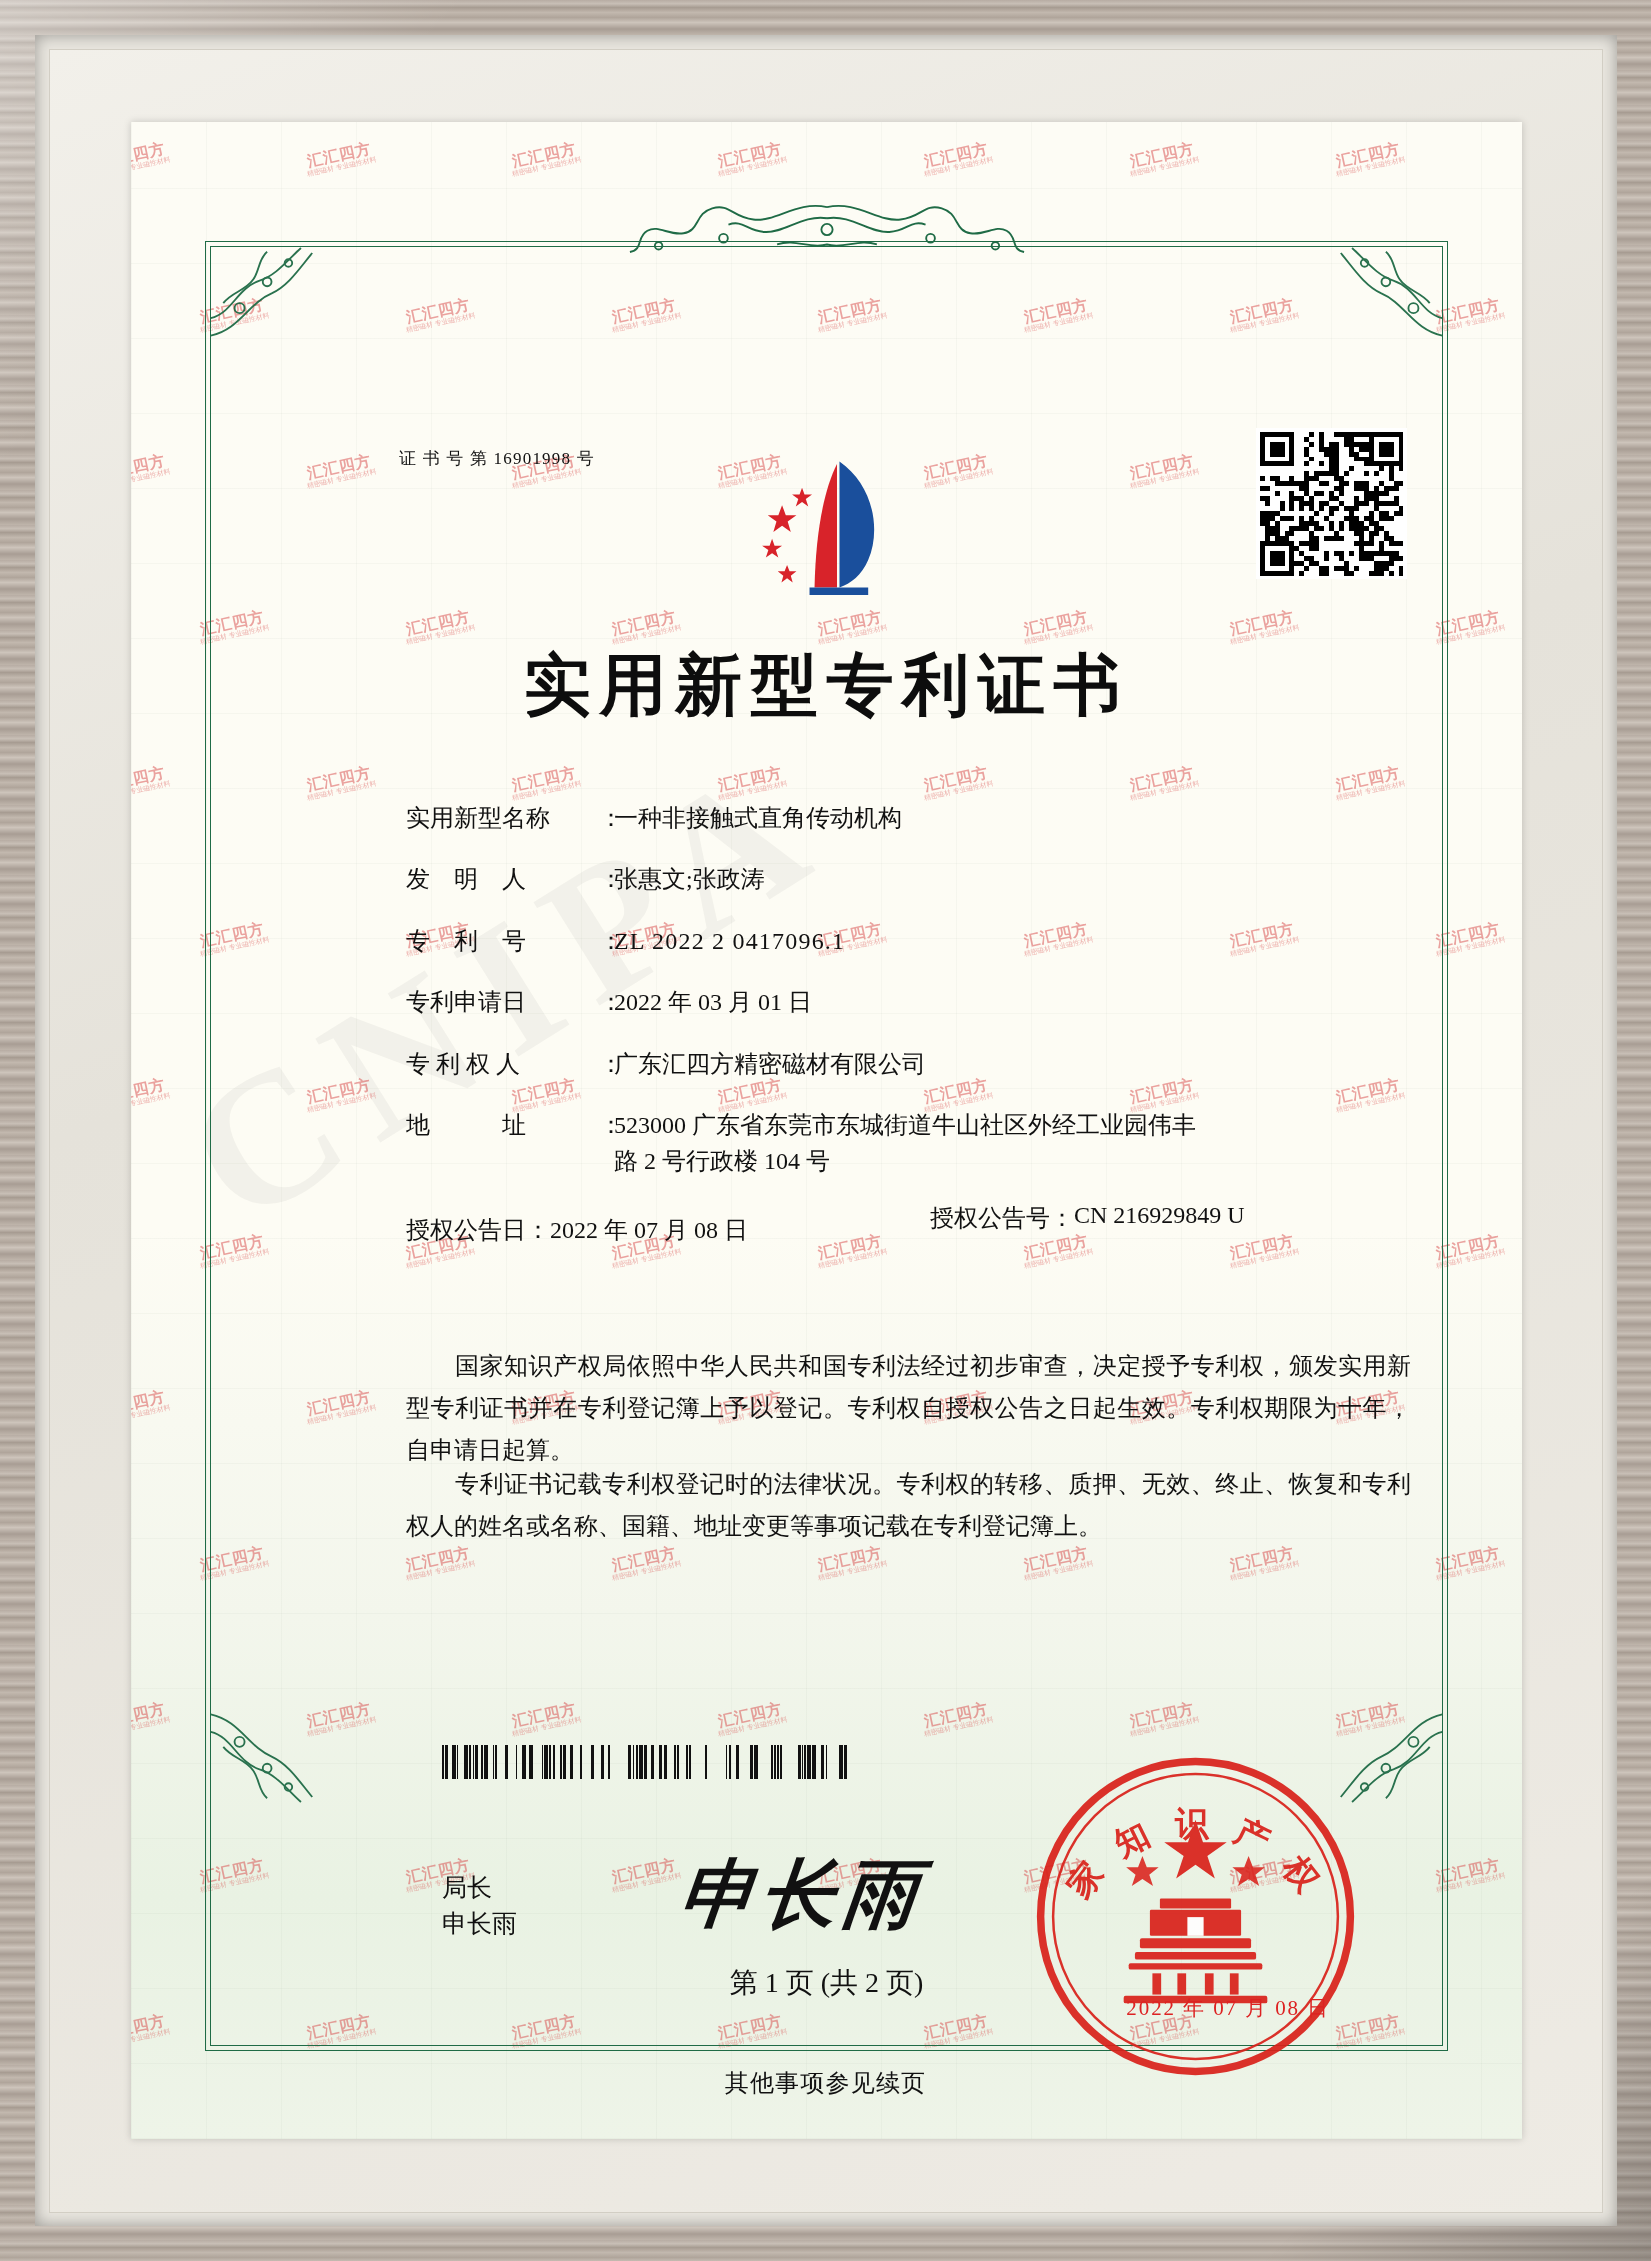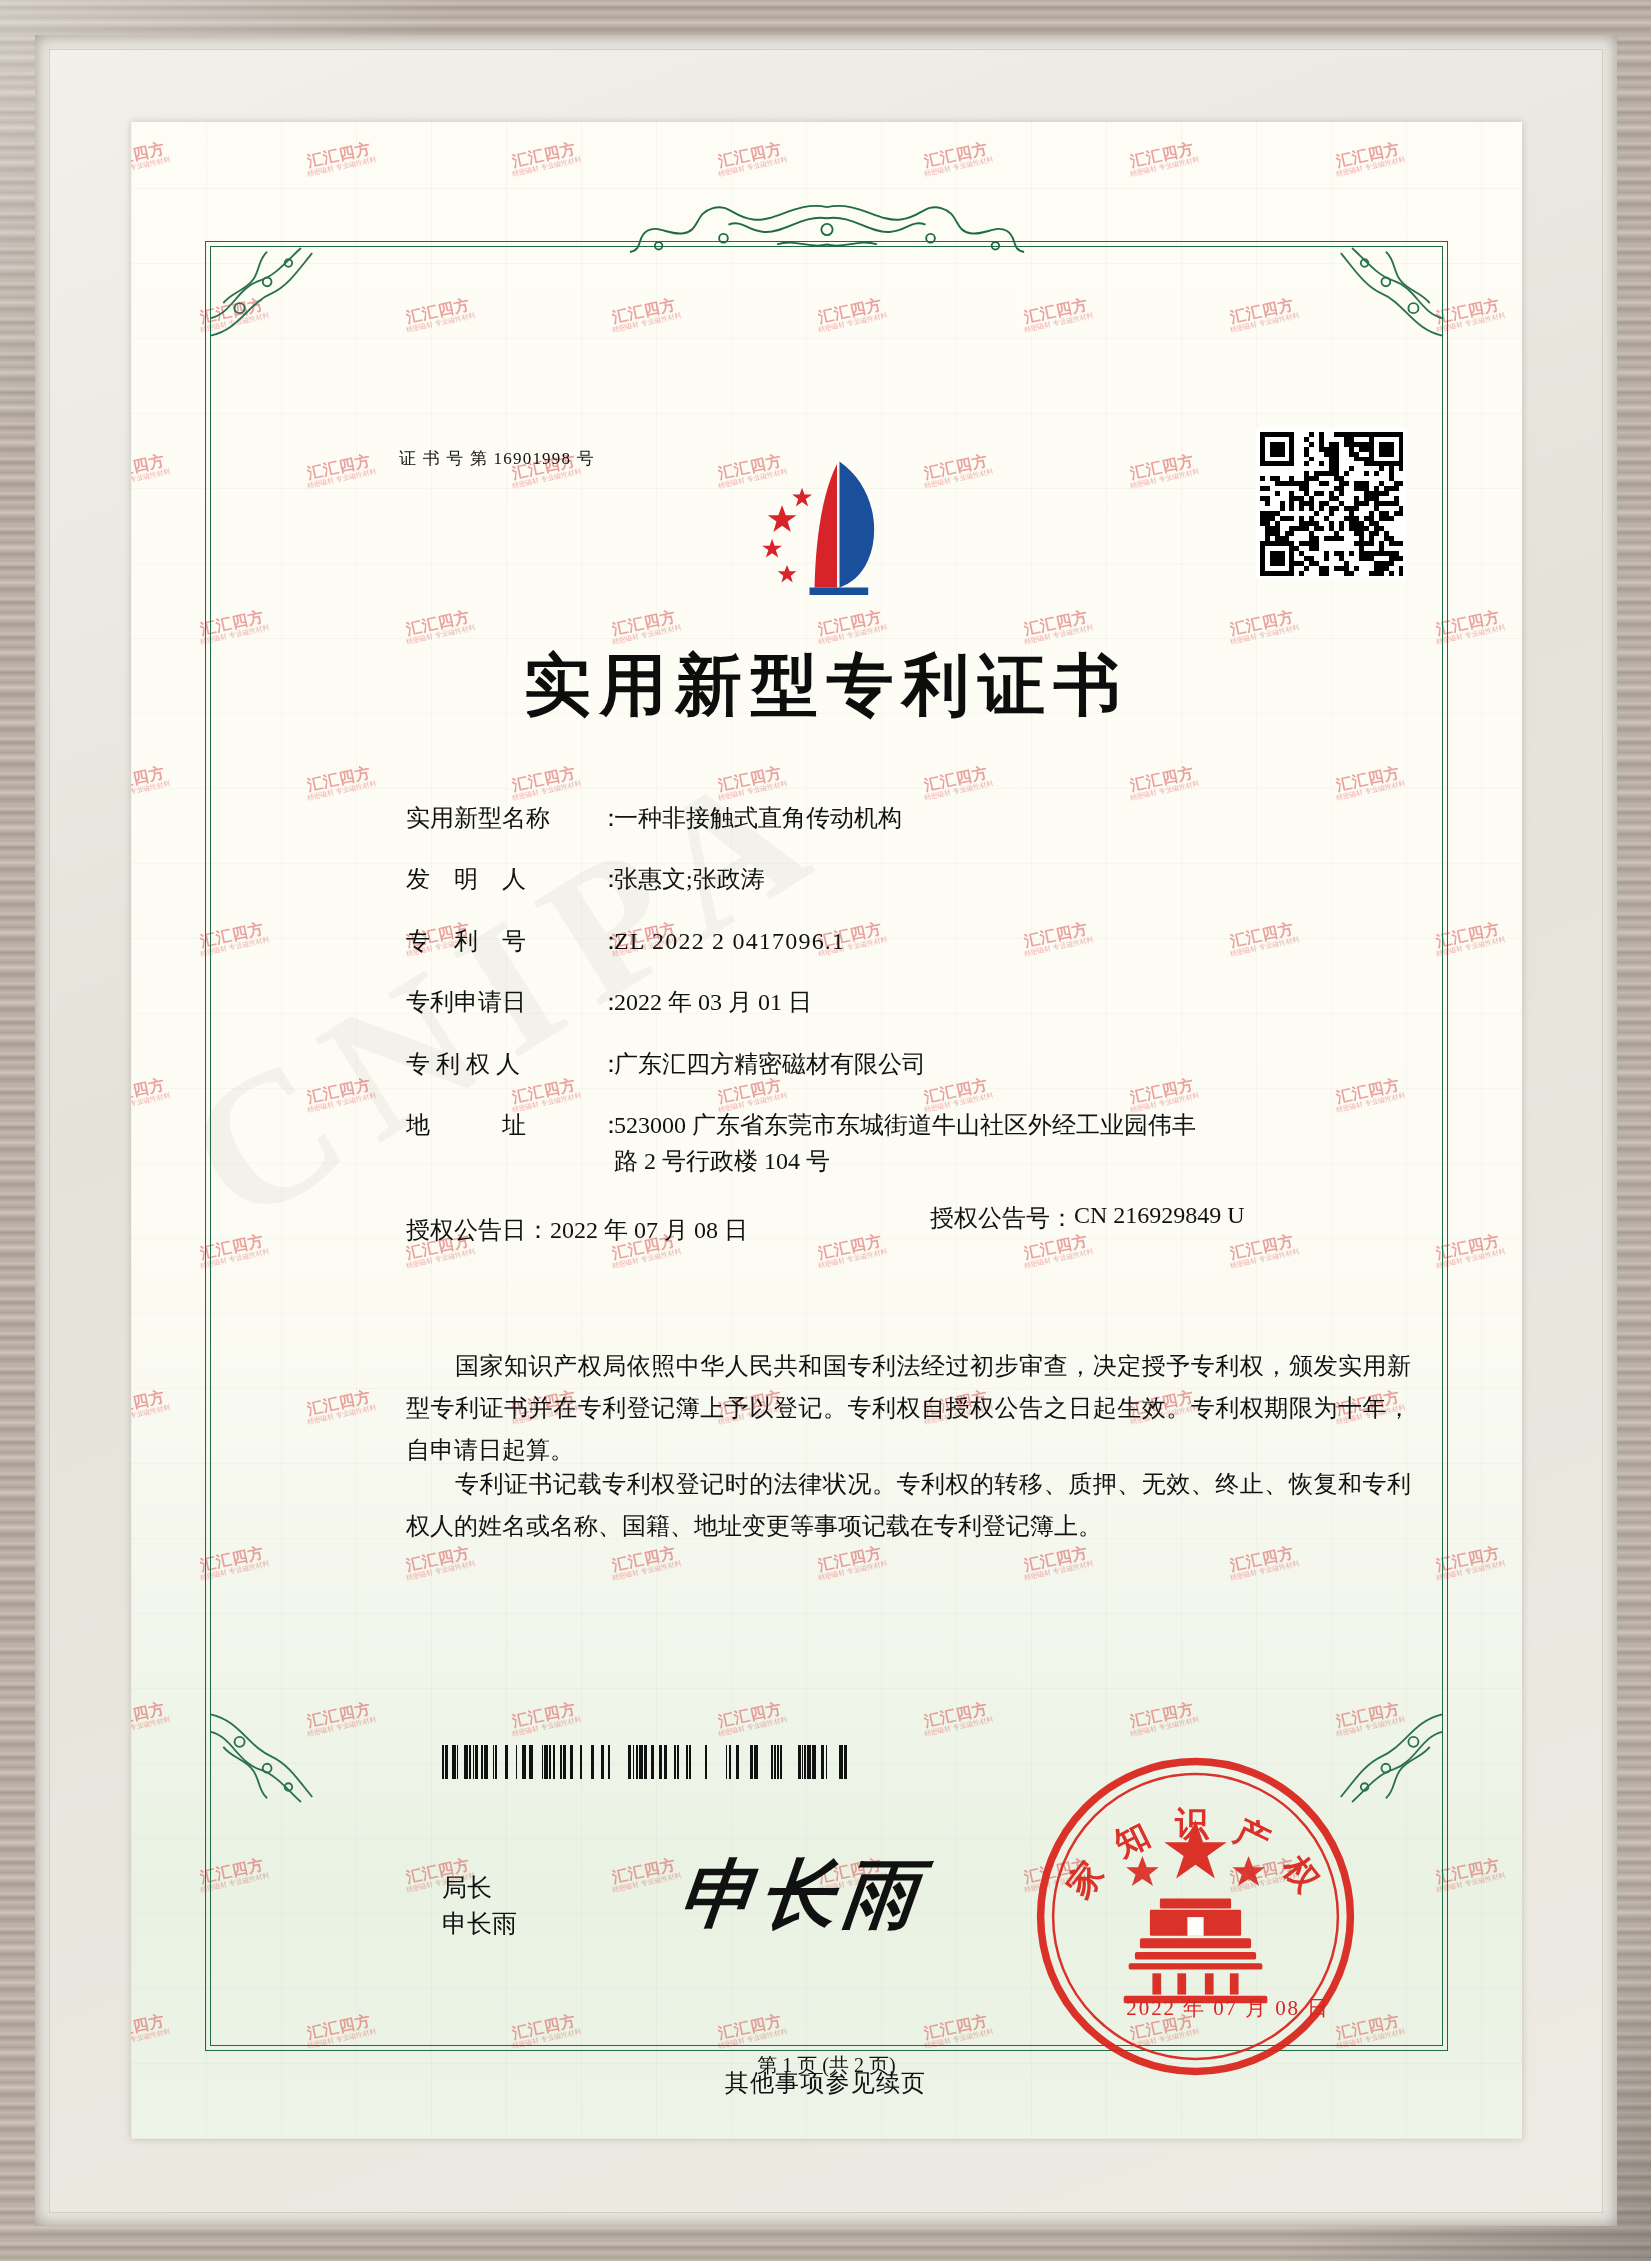--- a/index.html
+++ b/index.html
@@ -268,23 +268,23 @@
     right: 192px;
     top: 1872px;
     font-size: 21px;
     color: #d22;
     letter-spacing: 1.9px;
     white-space: nowrap;
   }
   .page-no {
     position: absolute;
     left: 0; right: 0;
-    top: 1930px;
+    top: 1842px;
     text-align: center;
-    font-size: 20px;
+    font-size: 28px;
     color: #111;
   }
   .footnote {
     position: absolute;
     left: 0; right: 0;
     top: 2067px;
     text-align: center;
     font-size: 24px;
     color: #111;
     letter-spacing: 1.2px;

